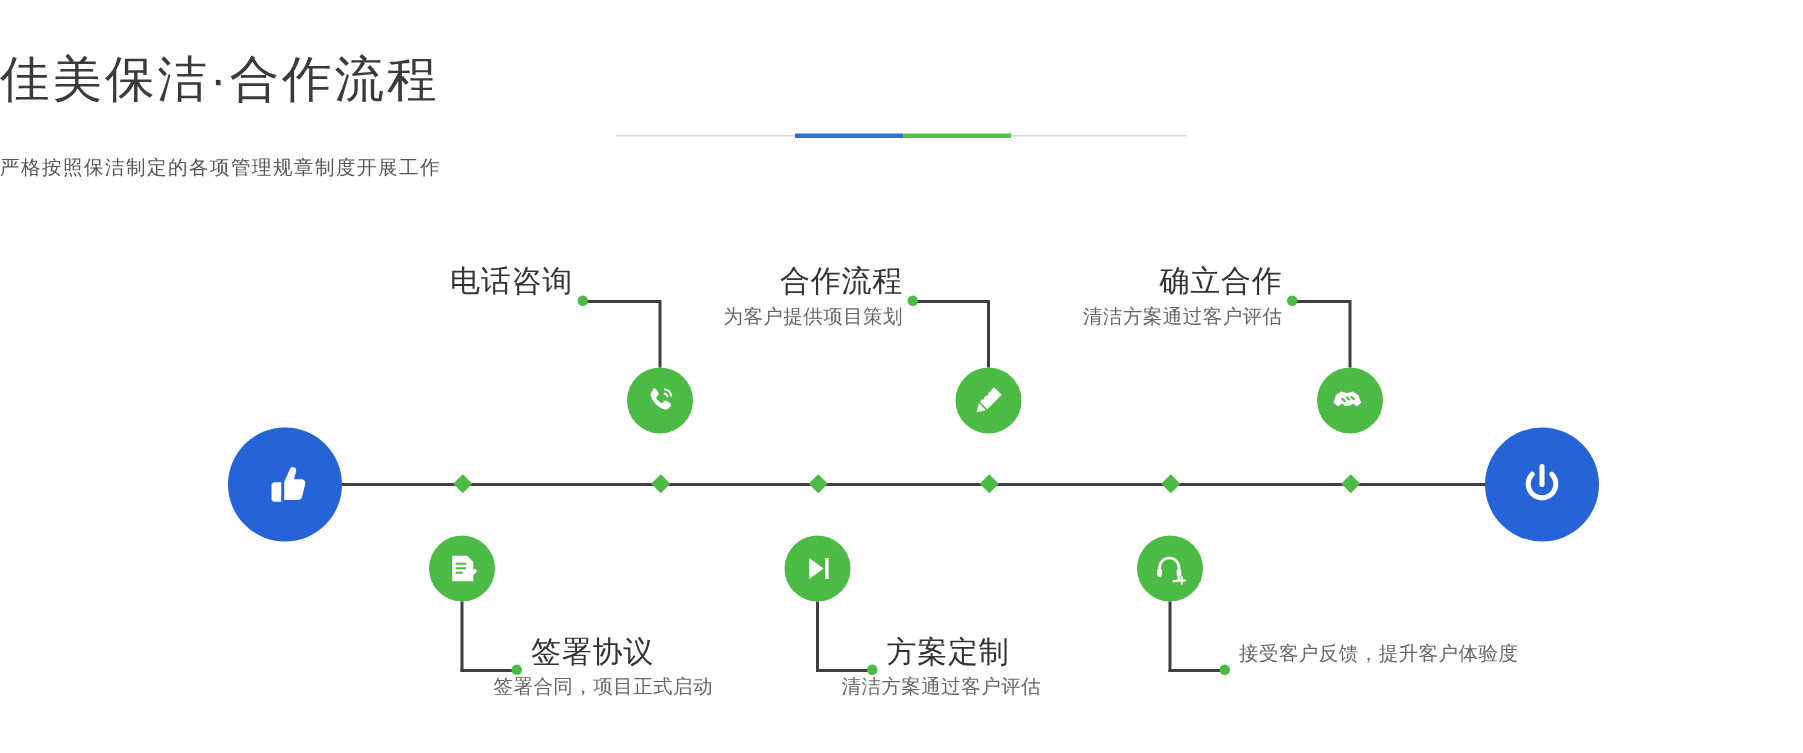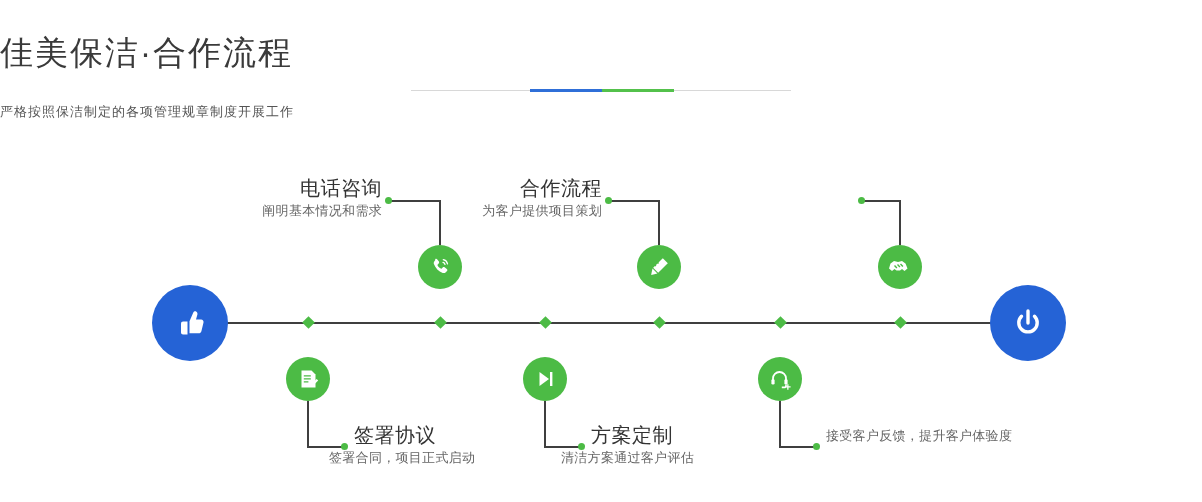--- a/index.html
+++ b/index.html
@@ -204,21 +204,20 @@
           <path fill="none" stroke="#ffffff" stroke-width="1.3" stroke-linecap="round" d="M15.3 4.6a5.4 5.4 0 0 1 4.2 4.2"></path>
           <path fill="none" stroke="#ffffff" stroke-width="1.3" stroke-linecap="round" d="M15.0 7.3a2.8 2.8 0 0 1 2.0 2.0"></path>
         </svg>
       </span>
     </div>
     <div class="vline" style="left:439px; top:45px; height:45px;"></div>
     <div class="hline" style="left:389px; top:45px; width:51px;"></div>
     <div class="dot" style="left:385px; top:42px;"></div>
     <div class="label above" style="left:250px; top:22px; width:132px; text-align:right;">
       <div class="lbl-title">电话咨询</div>
-      <div class="lbl-desc">阐明基本情况和需求</div>
     </div>
 
     <div class="diamond" style="left:304px; top:163px;"></div>
     <div class="node" style="left:286px; top:202px;">
       <span>
         <svg width="24" height="24" viewBox="0 0 24 24">
           <path fill="#ffffff" d="M5.5 3.5h10l4 4v13h-14z"></path>
           <path fill="#4cbb45" d="M7.8 8.2h7v1.3h-7zM7.8 11.2h7v1.3h-7zM7.8 14.2h4.6v1.3H7.8z"></path>
           <path fill="#ffffff" d="M20.6 12.0l1.6 1.6-5.5 5.5-2.1 0.5 0.5-2.1z"></path>
         </svg>
@@ -272,20 +271,24 @@
       <span>
         <svg width="24" height="24" viewBox="0 0 24 24">
           <path fill="#ffffff" d="M2.5 8.5l3.5-2.5 4.0 1.0 4.0-1.0 3.5 2.5 2.0 5.0-3.0 2.5-2.5-2.0-2.0 1.5h-3.5l-2.0-1.5-2.5 2.0-3.0-2.5z"></path>
           <path fill="#4cbb45" d="M7.0 10.0l2.4 2.4-1.0 1.0-2.4-2.4zM10.0 9.0l2.4 2.4-1.0 1.0-2.4-2.4zM13.0 8.6l2.4 2.4-1.0 1.0-2.4-2.4z"></path>
         </svg>
       </span>
     </div>
     <div class="vline" style="left:899px; top:45px; height:45px;"></div>
     <div class="hline" style="left:862px; top:45px; width:38px;"></div>
     <div class="dot" style="left:858px; top:42px;"></div>
+    <div class="label above" style="left:700px; top:22px; width:155px; text-align:right;">
+      <div class="lbl-title">确立合作</div>
+      <div class="lbl-desc">清洁方案通过客户评估</div>
+    </div>
 
     <div class="diamond" style="left:776px; top:163px;"></div>
     <div class="node" style="left:758px; top:202px;">
       <span>
         <svg width="24" height="24" viewBox="0 0 24 24">
           <path fill="none" stroke="#ffffff" stroke-width="1.8" d="M5.0 13.0v-1.5a6.5 6.5 0 0 1 13 0V13"></path>
           <rect fill="#ffffff" x="3.4" y="12.2" width="3.2" height="5.4" rx="1.4"></rect>
           <rect fill="#ffffff" x="16.4" y="12.2" width="3.2" height="5.4" rx="1.4"></rect>
           <path fill="none" stroke="#ffffff" stroke-width="1.6" d="M18.0 17.6v0.8a2 2 0 0 1-2 2h-2.2"></path>
           <path fill="#ffffff" d="M19.2 17.2h1.3v2.1h2.1v1.3h-2.1v2.1h-1.3v-2.1h-2.1v-1.3h2.1z"></path>

